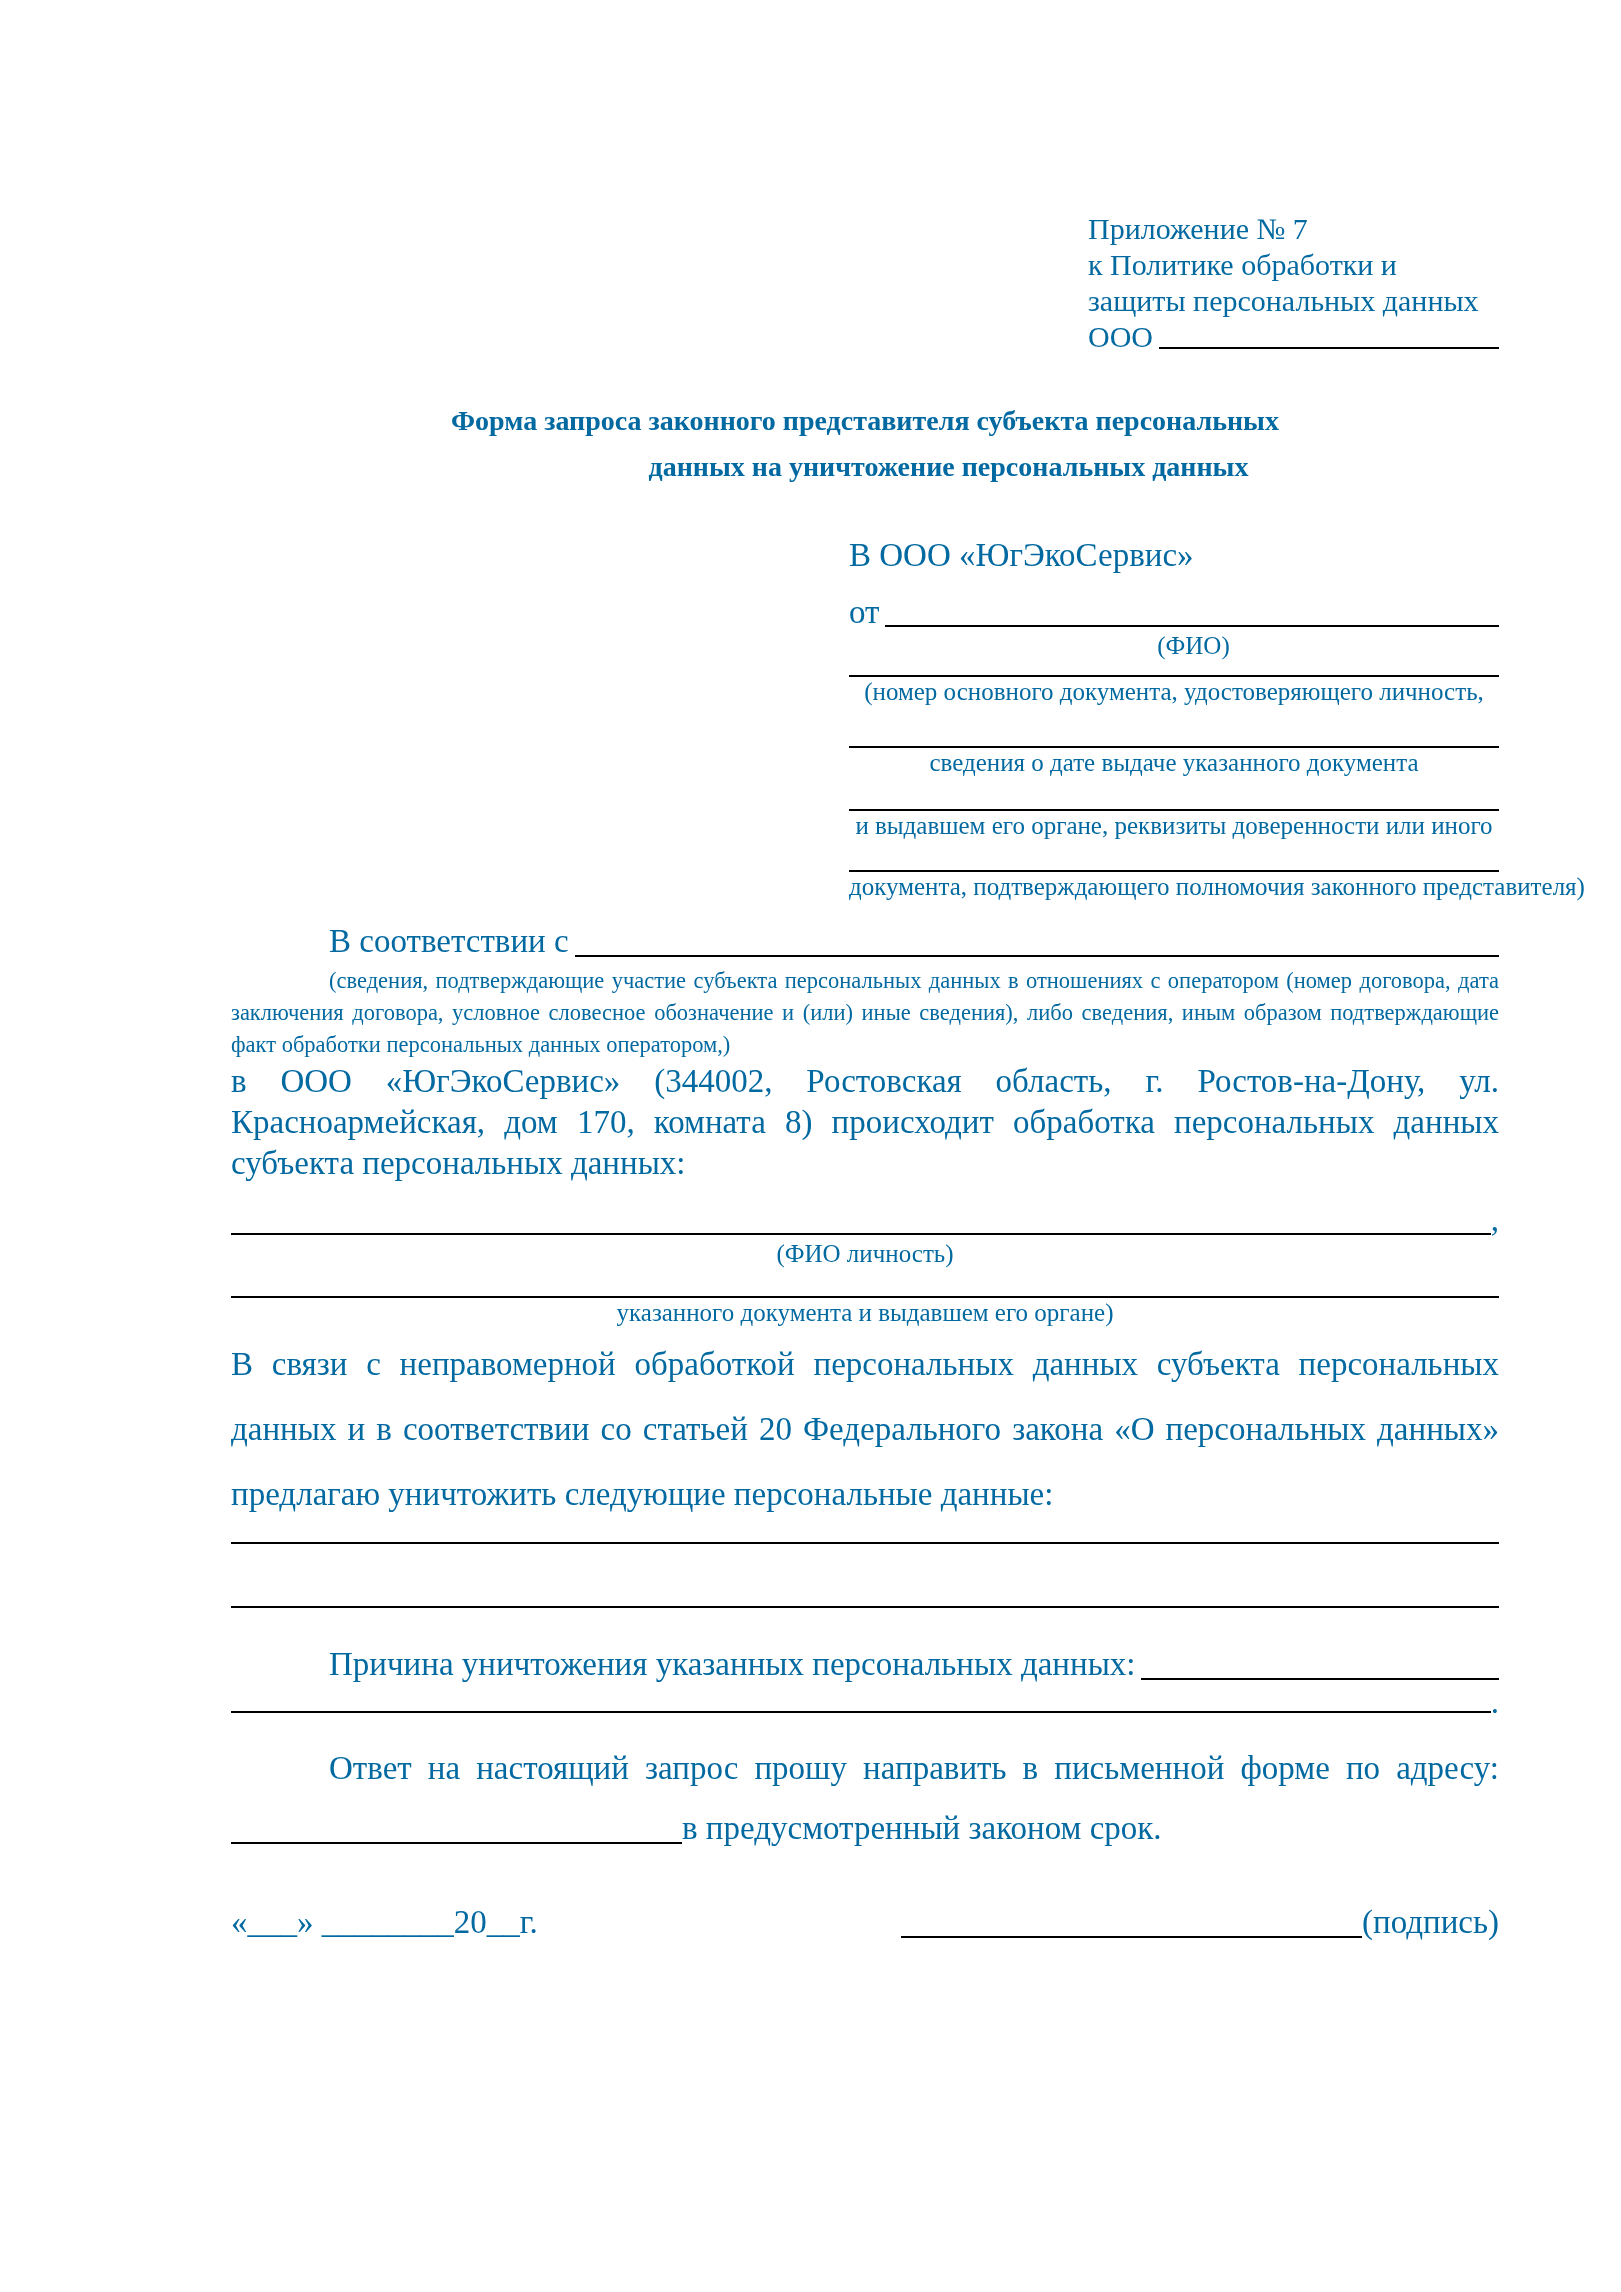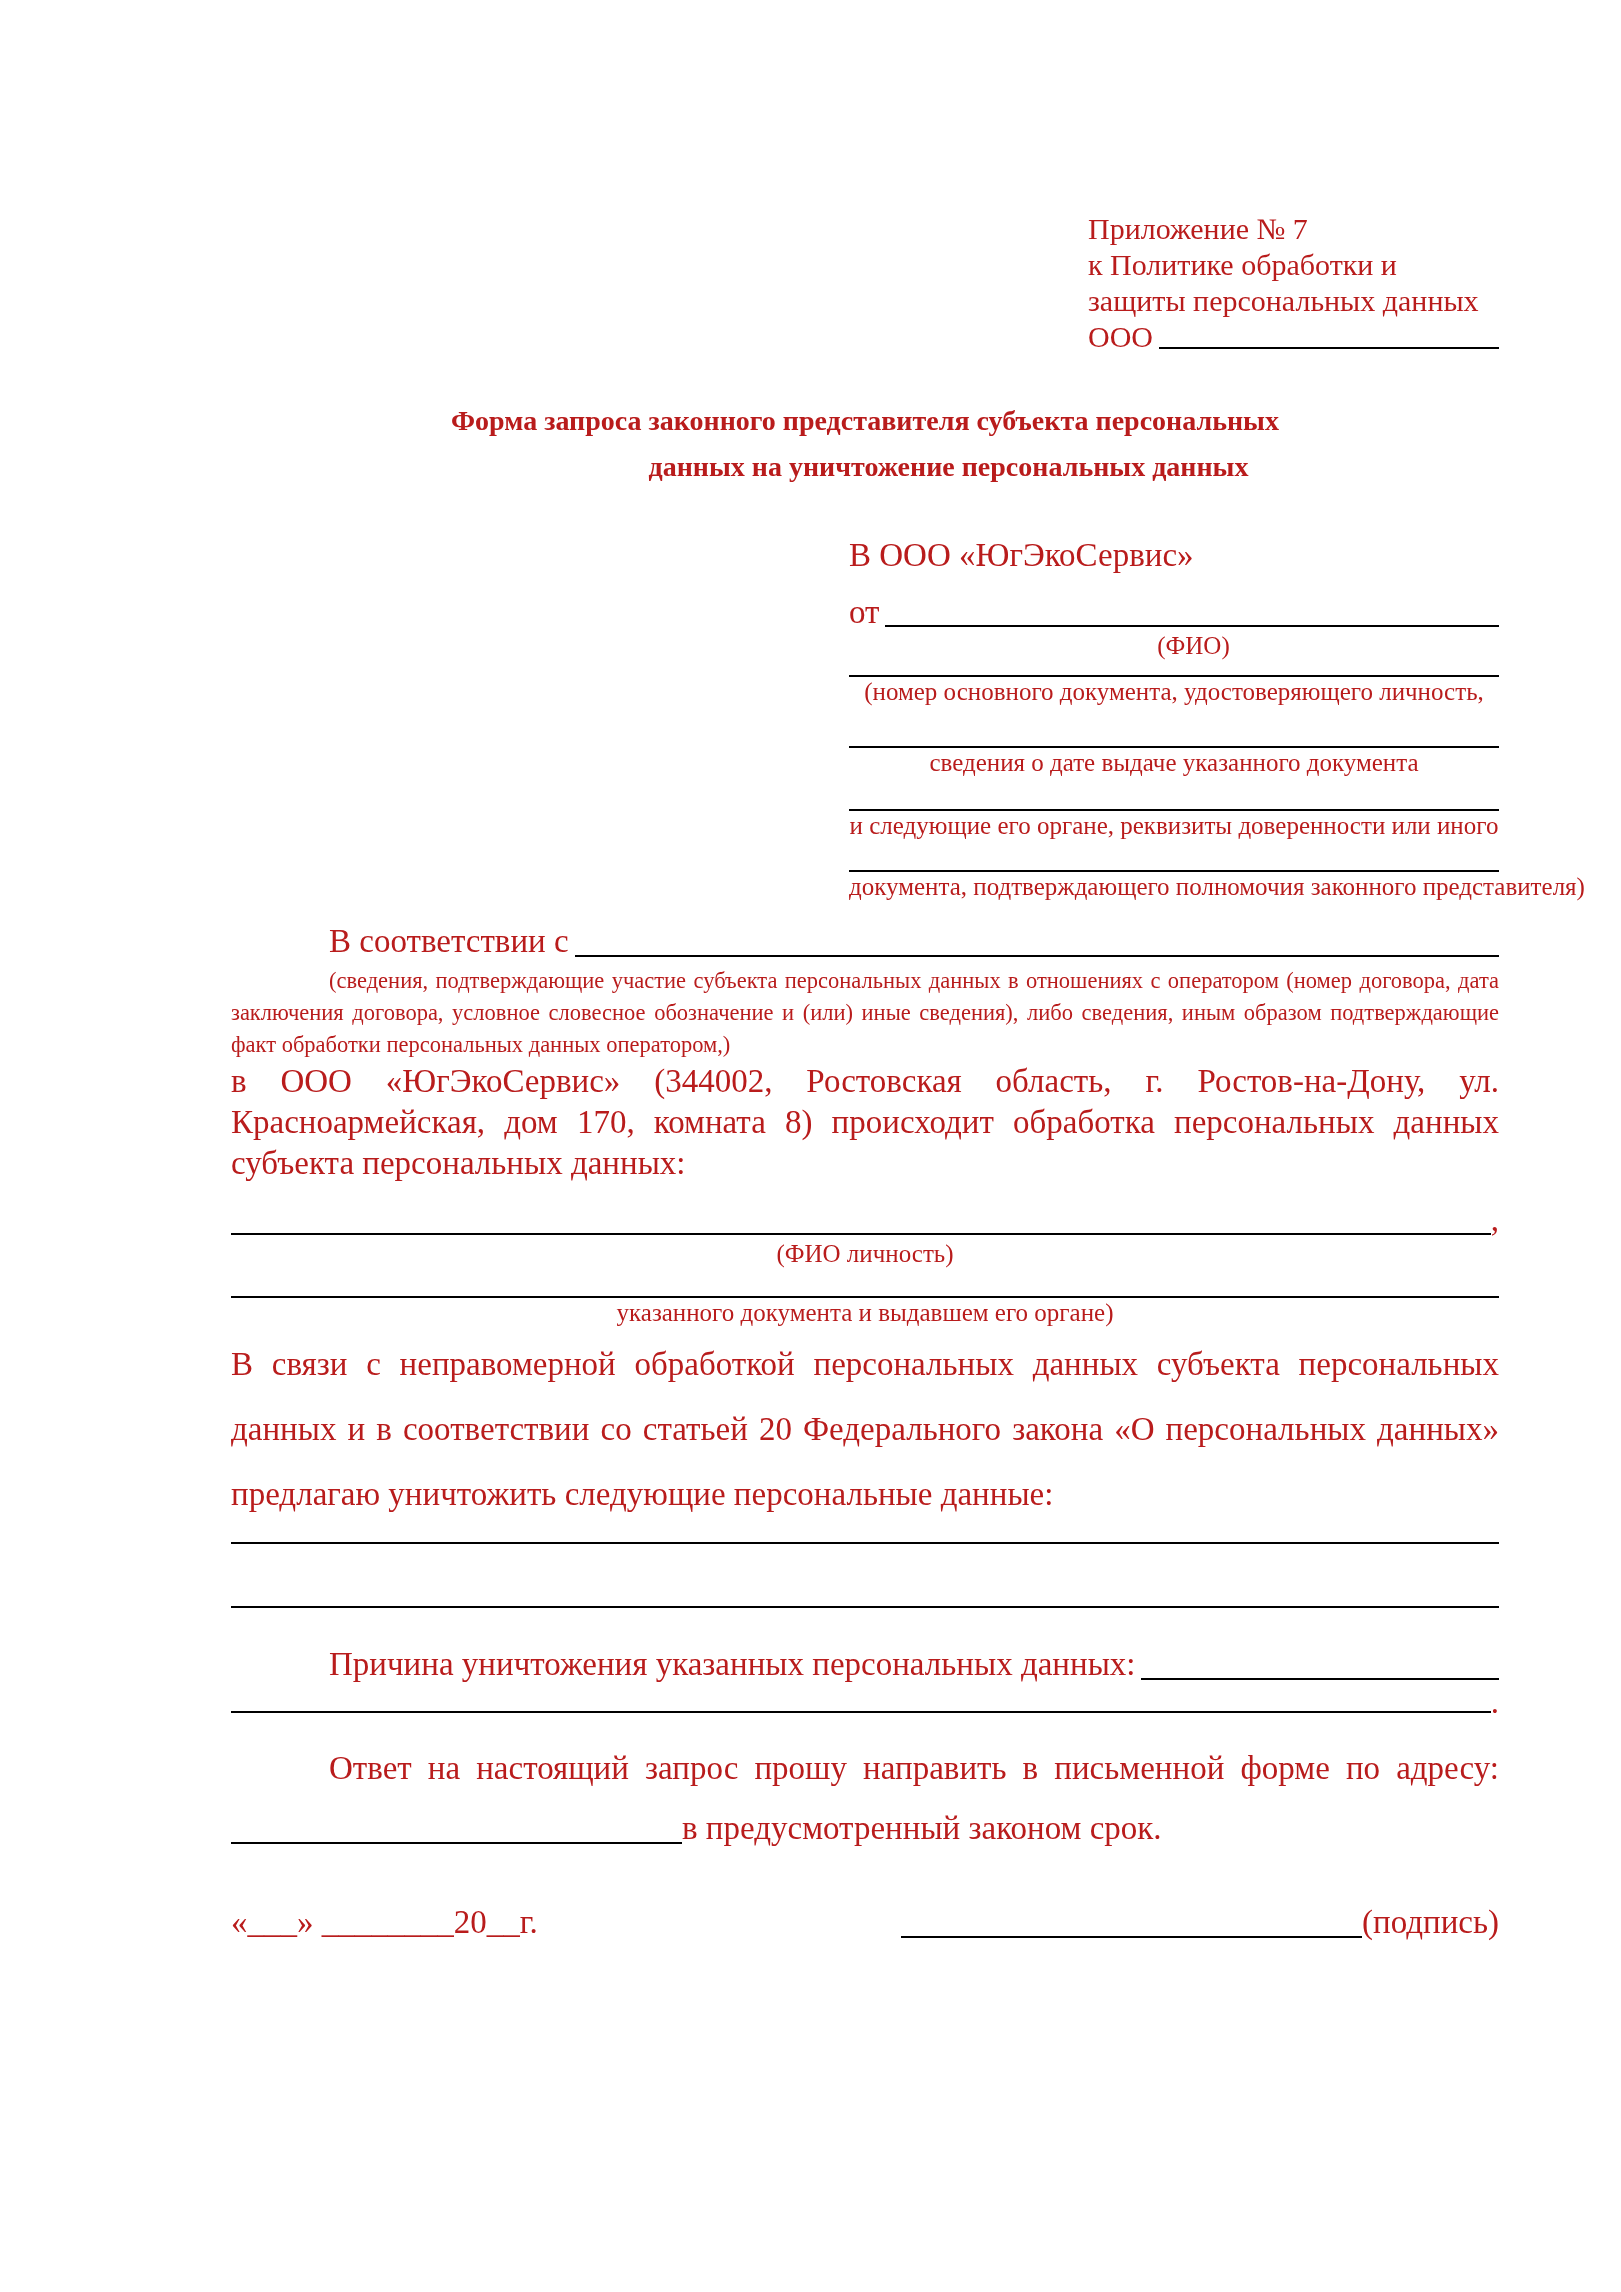--- a/index.html
+++ b/index.html
@@ -1,17 +1,17 @@
 <!DOCTYPE html>
 <html><head>
 <meta charset="utf-8">
 <style>
   html,body{margin:0;padding:0;background:#ffffff;}
   .page{
-    width:1621px;height:2293px;background:#ffffff;color:#b91c1c;
+    width:1621px;height:2293px;background:#ffffff;color:#0369a1;
     font-family:"Liberation Serif","DejaVu Serif",serif;
     box-sizing:border-box;padding:211px 122px 0 231px;
     position:relative;overflow:hidden;
   }
   
   .row{display:flex;align-items:stretch;}
   .fill{flex:1 1 auto;border-bottom:2.9px solid #000;margin:0 0 5.9px 5.9px;}
   .cap{font-size:25px;line-height:26.5px;text-align:center;}
   .ugroup{border-top:2.9px solid #000;padding-top:2px;}
 
@@ -84,21 +84,21 @@
 
   <div class="addr">
     <div>В ООО «ЮгЭкоСервис»</div>
     <div class="row from-row">
       <span>от</span>
       <span class="fill"></span>
     </div>
     <div class="cap fio-cap">(ФИО)</div>
     <div class="ugroup cap g1">(номер основного документа, удостоверяющего личность,</div>
     <div class="ugroup cap g2">сведения о дате выдаче указанного документа</div>
-    <div class="ugroup cap g3">и следующие его органе, реквизиты доверенности или иного</div>
+    <div class="ugroup cap g3">и выдавшем его органе, реквизиты доверенности или иного</div>
     <div class="ugroup cap g4">документа, подтверждающего полномочия законного представителя)</div>
   </div>
 
   <div class="row accordance body-text">
     <span class="lead">В соответствии с</span>
     <span class="fill"></span>
   </div>
   <div class="acc-cap">(сведения, подтверждающие участие субъекта персональных данных в отношениях с оператором (номер договора, дата заключения договора, условное словесное обозначение и (или) иные сведения), либо сведения, иным образом подтверждающие факт обработки персональных данных оператором,)</div>
 
   <div class="operator-par body-text">в ООО «ЮгЭкоСервис» (344002, Ростовская область, г. Ростов-на-Дону, ул. Красноармейская, дом 170, комната 8) происходит обработка персональных данных субъекта персональных данных:</div>

